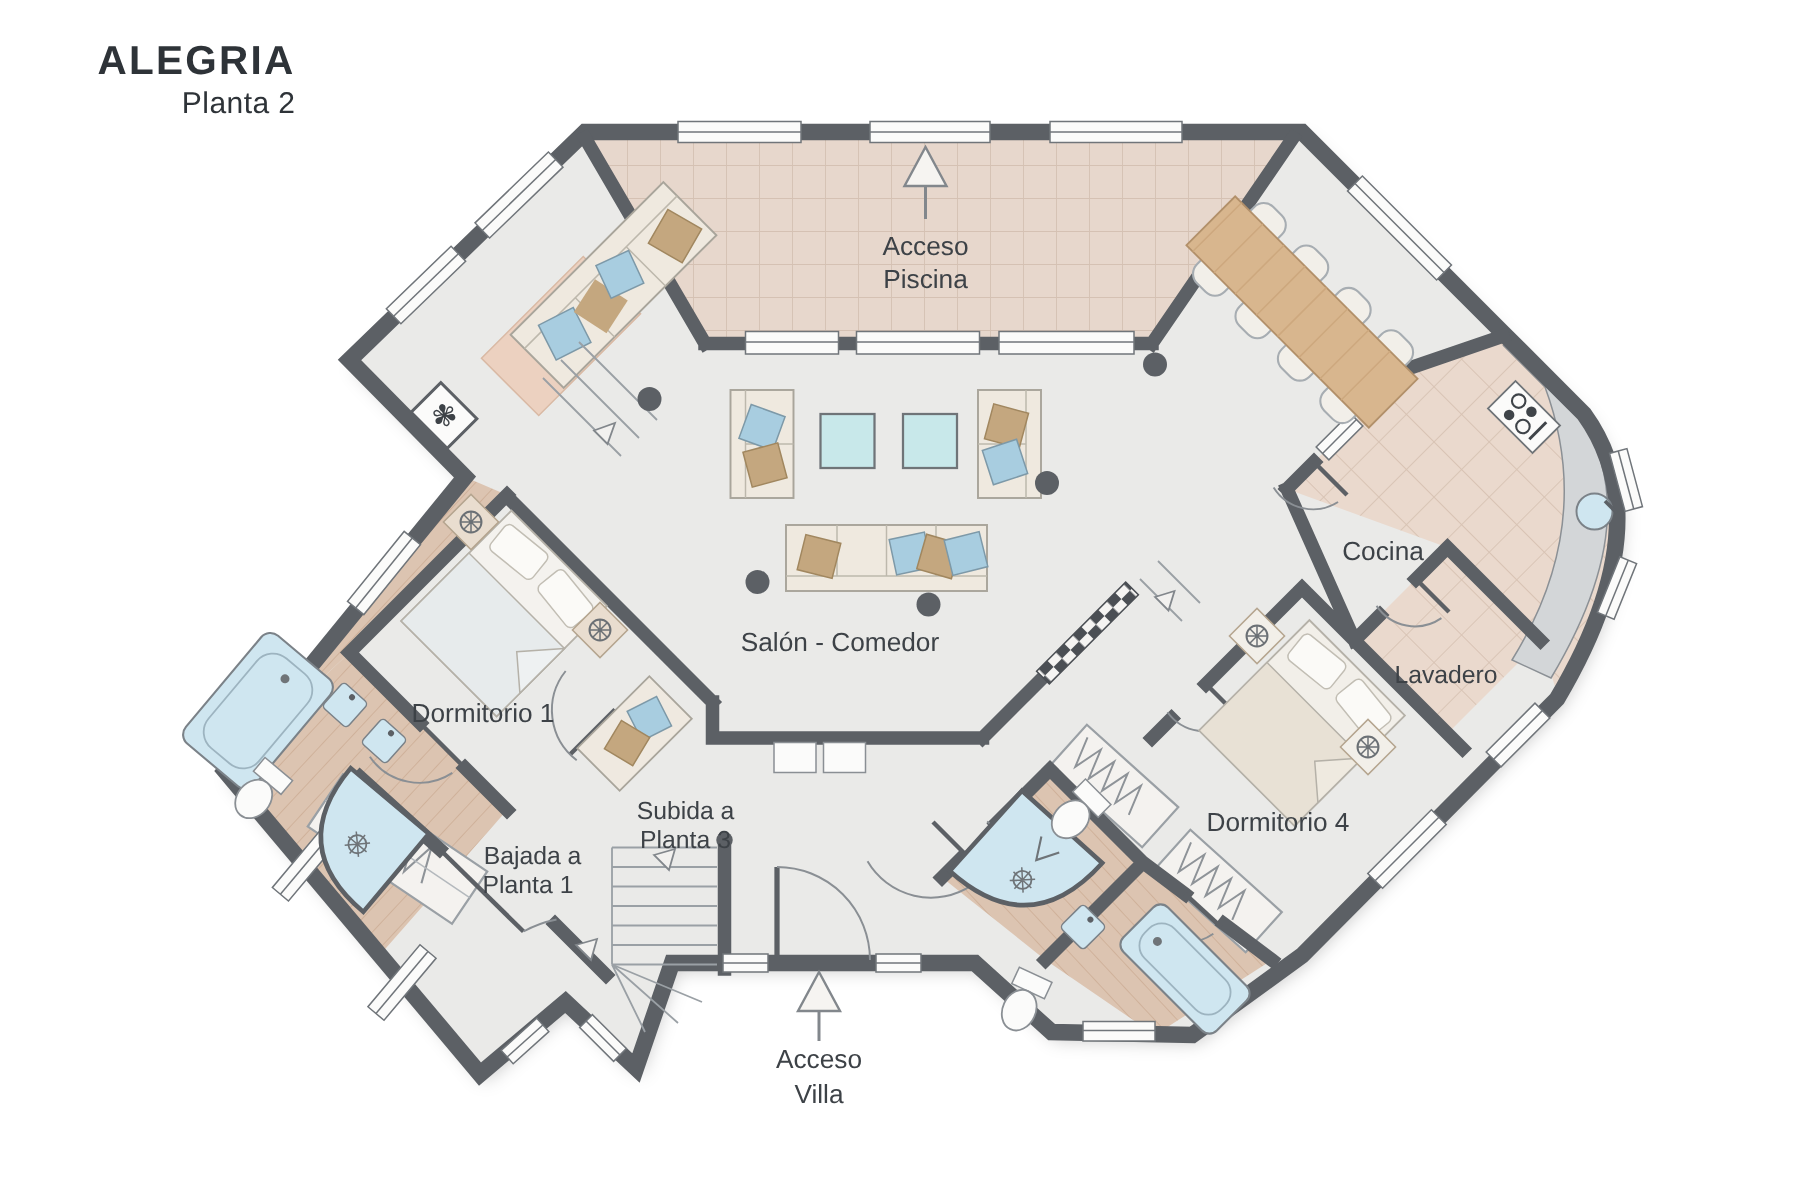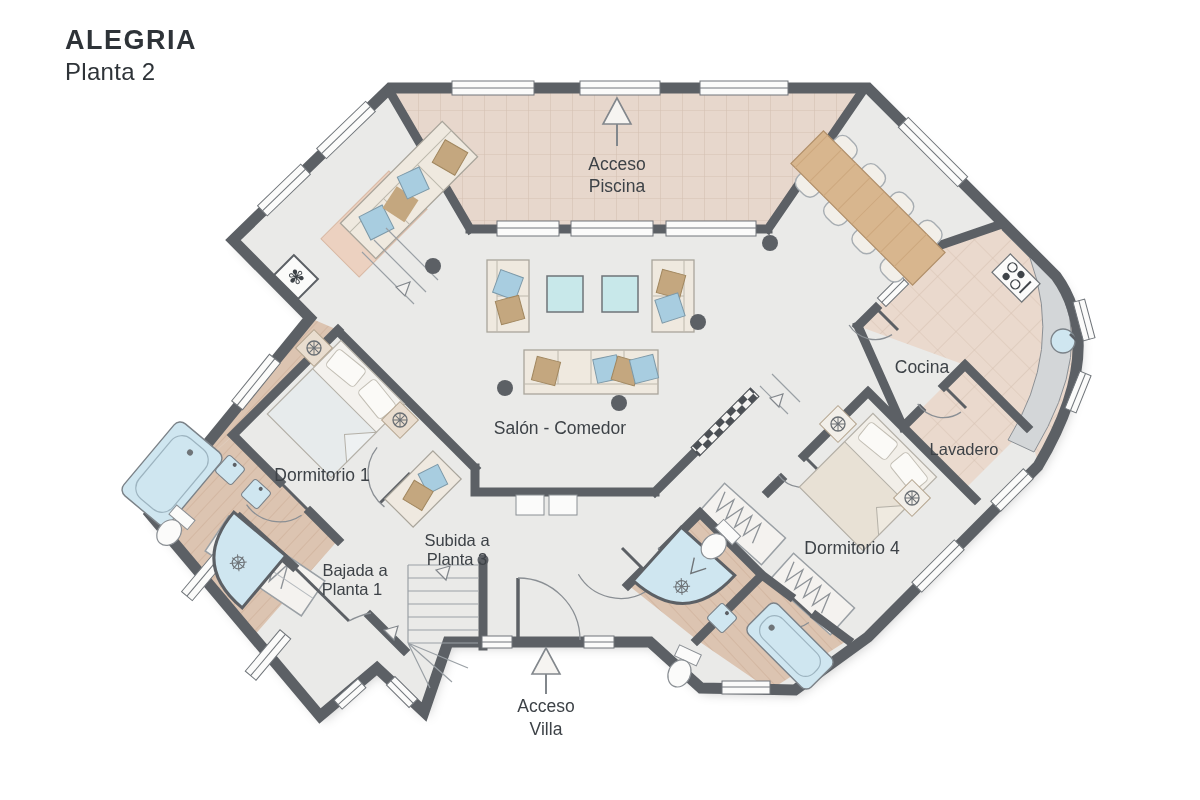--- a/index.html
+++ b/index.html
@@ -1,20 +1,20 @@
 <!DOCTYPE html>
 <html><head>
 <meta charset="utf-8">
 <style>
   html,body{margin:0;padding:0;background:#ffffff;}
   .page{position:relative;width:1200px;height:800px;background:#ffffff;overflow:hidden;
-        font-family:"Liberation Sans",sans-serif;}
+        font-family:"Liberation Sans",sans-serif;text-align:right;}
   .title-block{position:absolute;left:65px;top:26px;color:#2e3338;}
   .title-block h1{margin:0;font-size:27px;font-weight:600;letter-spacing:1.5px;line-height:1.1;}
-  .title-block h2{margin:2px 0 0 0;font-size:24px;font-weight:400;letter-spacing:.3px;}
+  .title-block h2{margin:2px 0 0 0;font-size:20px;font-weight:400;letter-spacing:.3px;}
   svg{position:absolute;left:0;top:0;}
   svg text{font-family:"Liberation Sans",sans-serif;fill:#3d4247;}
   .room-label{font-size:17.5px;}
   .room-label-sm{font-size:16.5px;}
 </style>
 </head>
 <body>
 
 <div class="page">
 

